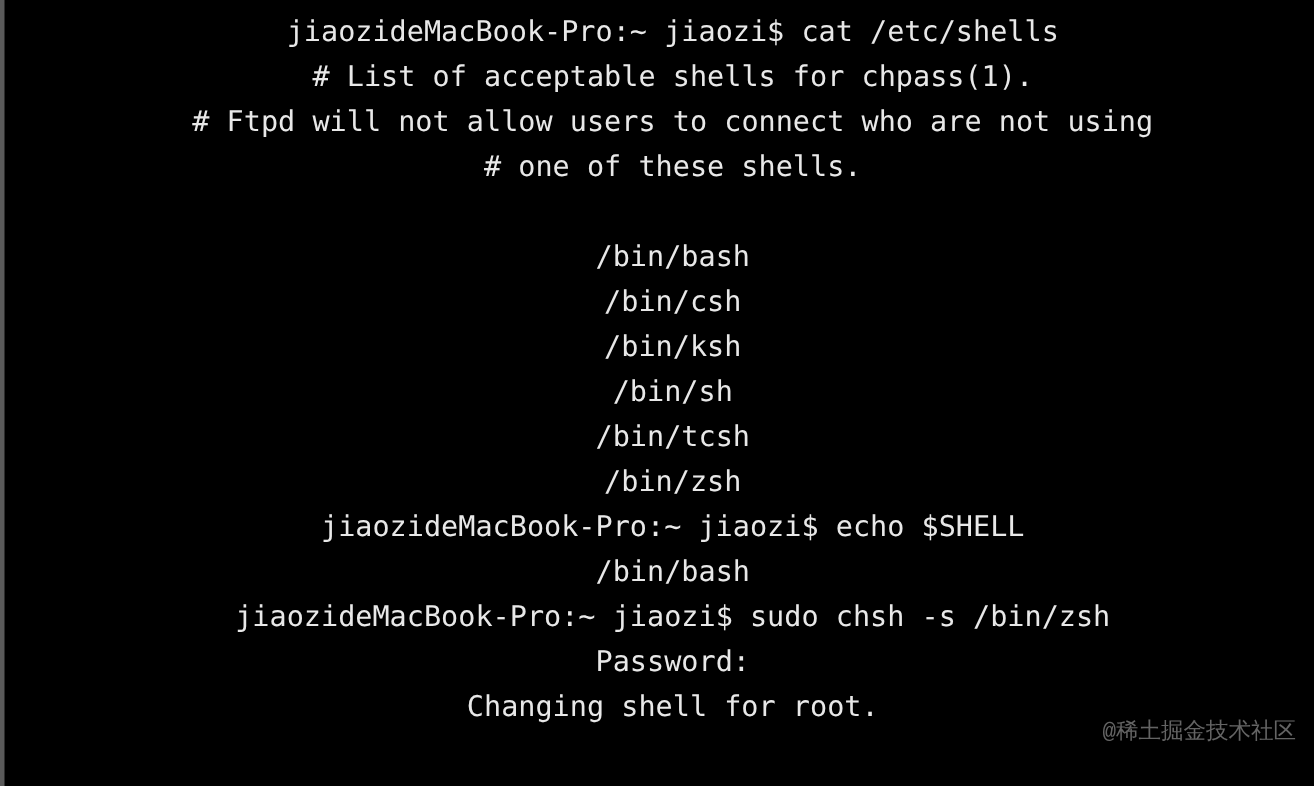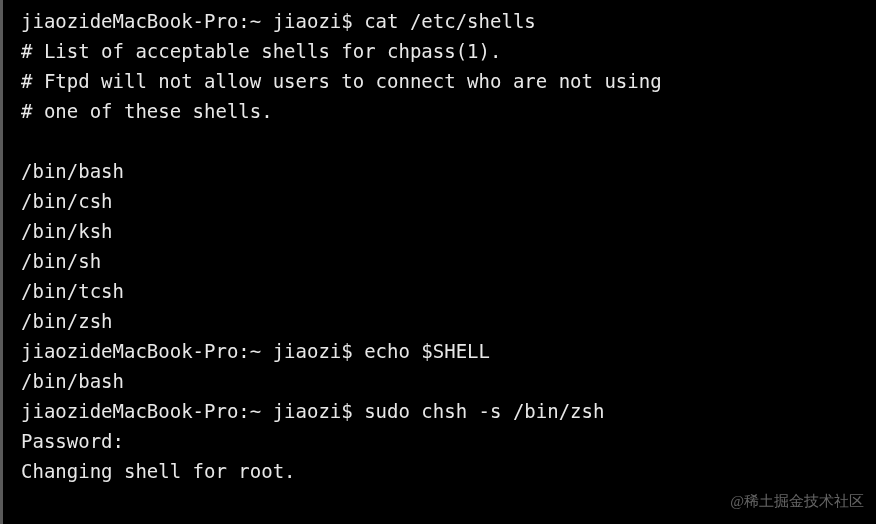--- a/index.html
+++ b/index.html
@@ -19,27 +19,28 @@
       position: relative;
       padding: 6px 0 0 18px;
       border-left: 3px solid #5a5a5a;
     }
     .terminal {
       white-space: pre-wrap;
       word-break: break-all;
     }
     .line {
       display: block;
+      text-align: center;
     }
     .watermark {
       position: absolute;
-      bottom: 8px;
+      bottom: 20px;
       right: 12px;
       color: rgba(200, 200, 200, 0.5);
-      font-family: Liberation Serif, serif;
+      font-family: Liberation Mono, monospace;
       font-size: 15px;
       white-space: nowrap;
     }
   </style>
 </head>
 <body>
 
 <div class="terminal" id="term"><span class="line"><span>jiaozideMacBook-Pro:~ jiaozi$ </span><span>cat /etc/shells</span></span><span class="line"><span># List of acceptable shells for chpass(1).</span></span><span class="line"><span># Ftpd will not allow users to connect who are not using</span></span><span class="line"><span># one of these shells.</span></span><span class="line"><span>&nbsp;</span></span><span class="line"><span>/bin/bash</span></span><span class="line"><span>/bin/csh</span></span><span class="line"><span>/bin/ksh</span></span><span class="line"><span>/bin/sh</span></span><span class="line"><span>/bin/tcsh</span></span><span class="line"><span>/bin/zsh</span></span><span class="line"><span>jiaozideMacBook-Pro:~ jiaozi$ </span><span>echo $SHELL</span></span><span class="line"><span>/bin/bash</span></span><span class="line"><span>jiaozideMacBook-Pro:~ jiaozi$ </span><span>sudo chsh -s /bin/zsh</span></span><span class="line"><span>Password:</span></span><span class="line"><span>Changing shell for root.</span></span></div>
 
 <div class="watermark">@稀土掘金技术社区</div>

